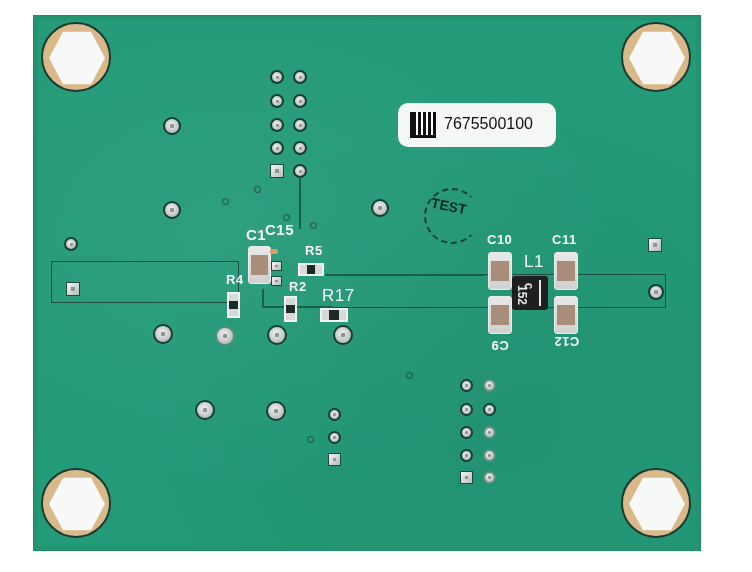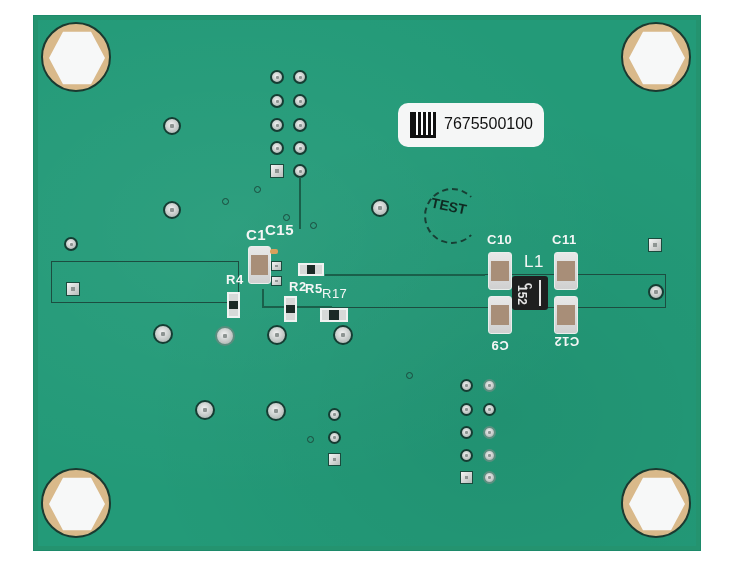--- a/index.html
+++ b/index.html
@@ -17,21 +17,21 @@
   .pad-sq{position:absolute;background:linear-gradient(135deg,#f4f4f4,#b7bcba);border:1px solid #1a4a3d;box-sizing:border-box;}
   .pad-sq::after{content:"";position:absolute;left:33%;top:33%;width:34%;height:34%;background:#8e9593;}
   .hole{position:absolute;border-radius:50%;border:1.5px solid #1b4a3d;box-sizing:border-box;}
   .trace{position:absolute;background:#1a5f4a;}
   .outline{position:absolute;border:1.5px solid #1c4d40;box-sizing:border-box;}
   .silk{position:absolute;color:#f4f6f5;font-weight:bold;letter-spacing:0.5px;}
   .cap{position:absolute;background:linear-gradient(#e8e8e8,#d0d0d0);border:1px solid #e9eeec;border-radius:3px;box-sizing:border-box;}
   .cap .body{position:absolute;left:2px;right:2px;top:22%;bottom:22%;background:#a88e78;}
   .res{position:absolute;border:2px solid #f0f2f1;box-sizing:border-box;background:#1c2a26;}
   .res .end{position:absolute;top:0;bottom:0;width:30%;background:#d7d9d8;}
-  .label-box{position:absolute;left:398px;top:103px;width:146px;height:44px;background:#f5f6f6;border-radius:10px;text-align:right;}
+  .label-box{position:absolute;left:398px;top:103px;width:158px;height:44px;background:#f5f6f6;border-radius:10px;text-align:right;}
   .dm{position:absolute;left:12px;top:9px;width:26px;height:26px;
     background-image:repeating-linear-gradient(90deg,#111 0 3px,#fff 3px 5px),repeating-linear-gradient(0deg,#111 0 2px,transparent 2px 5px);
     border-left:3px solid #111;border-bottom:3px solid #111;box-sizing:border-box;}
   .sn{position:absolute;left:46px;top:12px;font-size:16px;color:#111;}
   .inductor{position:absolute;left:512px;top:276px;width:36px;height:34px;background:#1e1f1f;border-radius:3px;}
   .ind-text{position:absolute;color:#e6e6e6;font-size:12px;font-weight:bold;transform:rotate(90deg);transform-origin:center;}
   .stamp{position:absolute;left:424px;top:188px;width:52px;height:52px;border-radius:50%;border:2px dashed rgba(20,40,35,0.8);border-right-color:transparent;}
   .stamp-text{position:absolute;left:431px;top:198px;font-size:14px;font-weight:bold;color:#0f2a22;transform:rotate(12deg);}
 </style>
 </head>
@@ -114,24 +114,24 @@
 <div class="hole" style="left:307px;top:436px;width:7px;height:7px;"></div>
 
 <div class="outline" style="left:51px;top:261px;width:188px;height:42px;"></div>
 <div class="outline" style="left:330px;top:274px;width:336px;height:34px;border-left:none;"></div>
 <div class="trace" style="left:262px;top:289px;width:2px;height:18px;"></div>
 <div class="trace" style="left:262px;top:306px;width:70px;height:2px;"></div>
 <div class="trace" style="left:325px;top:274px;width:160px;height:2px;"></div>
 
 <div class="silk" style="left:246px;top:226px;font-size:15px;">C1</div>
 <div class="silk" style="left:265px;top:221px;font-size:15px;">C15</div>
-<div class="silk" style="left:305px;top:243px;font-size:13px;margin-top:38px;">R5</div>
+<div class="silk" style="left:305px;top:243px;font-size:13px;">R5</div>
 <div class="silk" style="left:226px;top:272px;font-size:13px;">R4</div>
 <div class="silk" style="left:289px;top:279px;font-size:13px;">R2</div>
-<div class="silk" style="left:322px;top:286px;font-size:13px;font-weight:normal;">R17</div>
+<div class="silk" style="left:322px;top:286px;font-size:17px;font-weight:normal;">R17</div>
 <div class="silk" style="left:487px;top:232px;font-size:13px;">C10</div>
 <div class="silk" style="left:552px;top:232px;font-size:13px;">C11</div>
 <div class="silk" style="left:524px;top:252px;font-size:17px;font-weight:normal;">L1</div>
 <div class="silk" style="left:491px;top:338px;font-size:13px;transform:rotate(180deg);">C9</div>
 <div class="silk" style="left:554px;top:334px;font-size:13px;transform:rotate(180deg);">C12</div>
 
 <div class="cap" style="left:248px;top:246px;width:23px;height:38px;">
     <div class="body"></div>
   </div>
 <div class="abs" style="left:270px;top:249px;width:8px;height:5px;background:#d9a05c;border-radius:2px;"></div>

